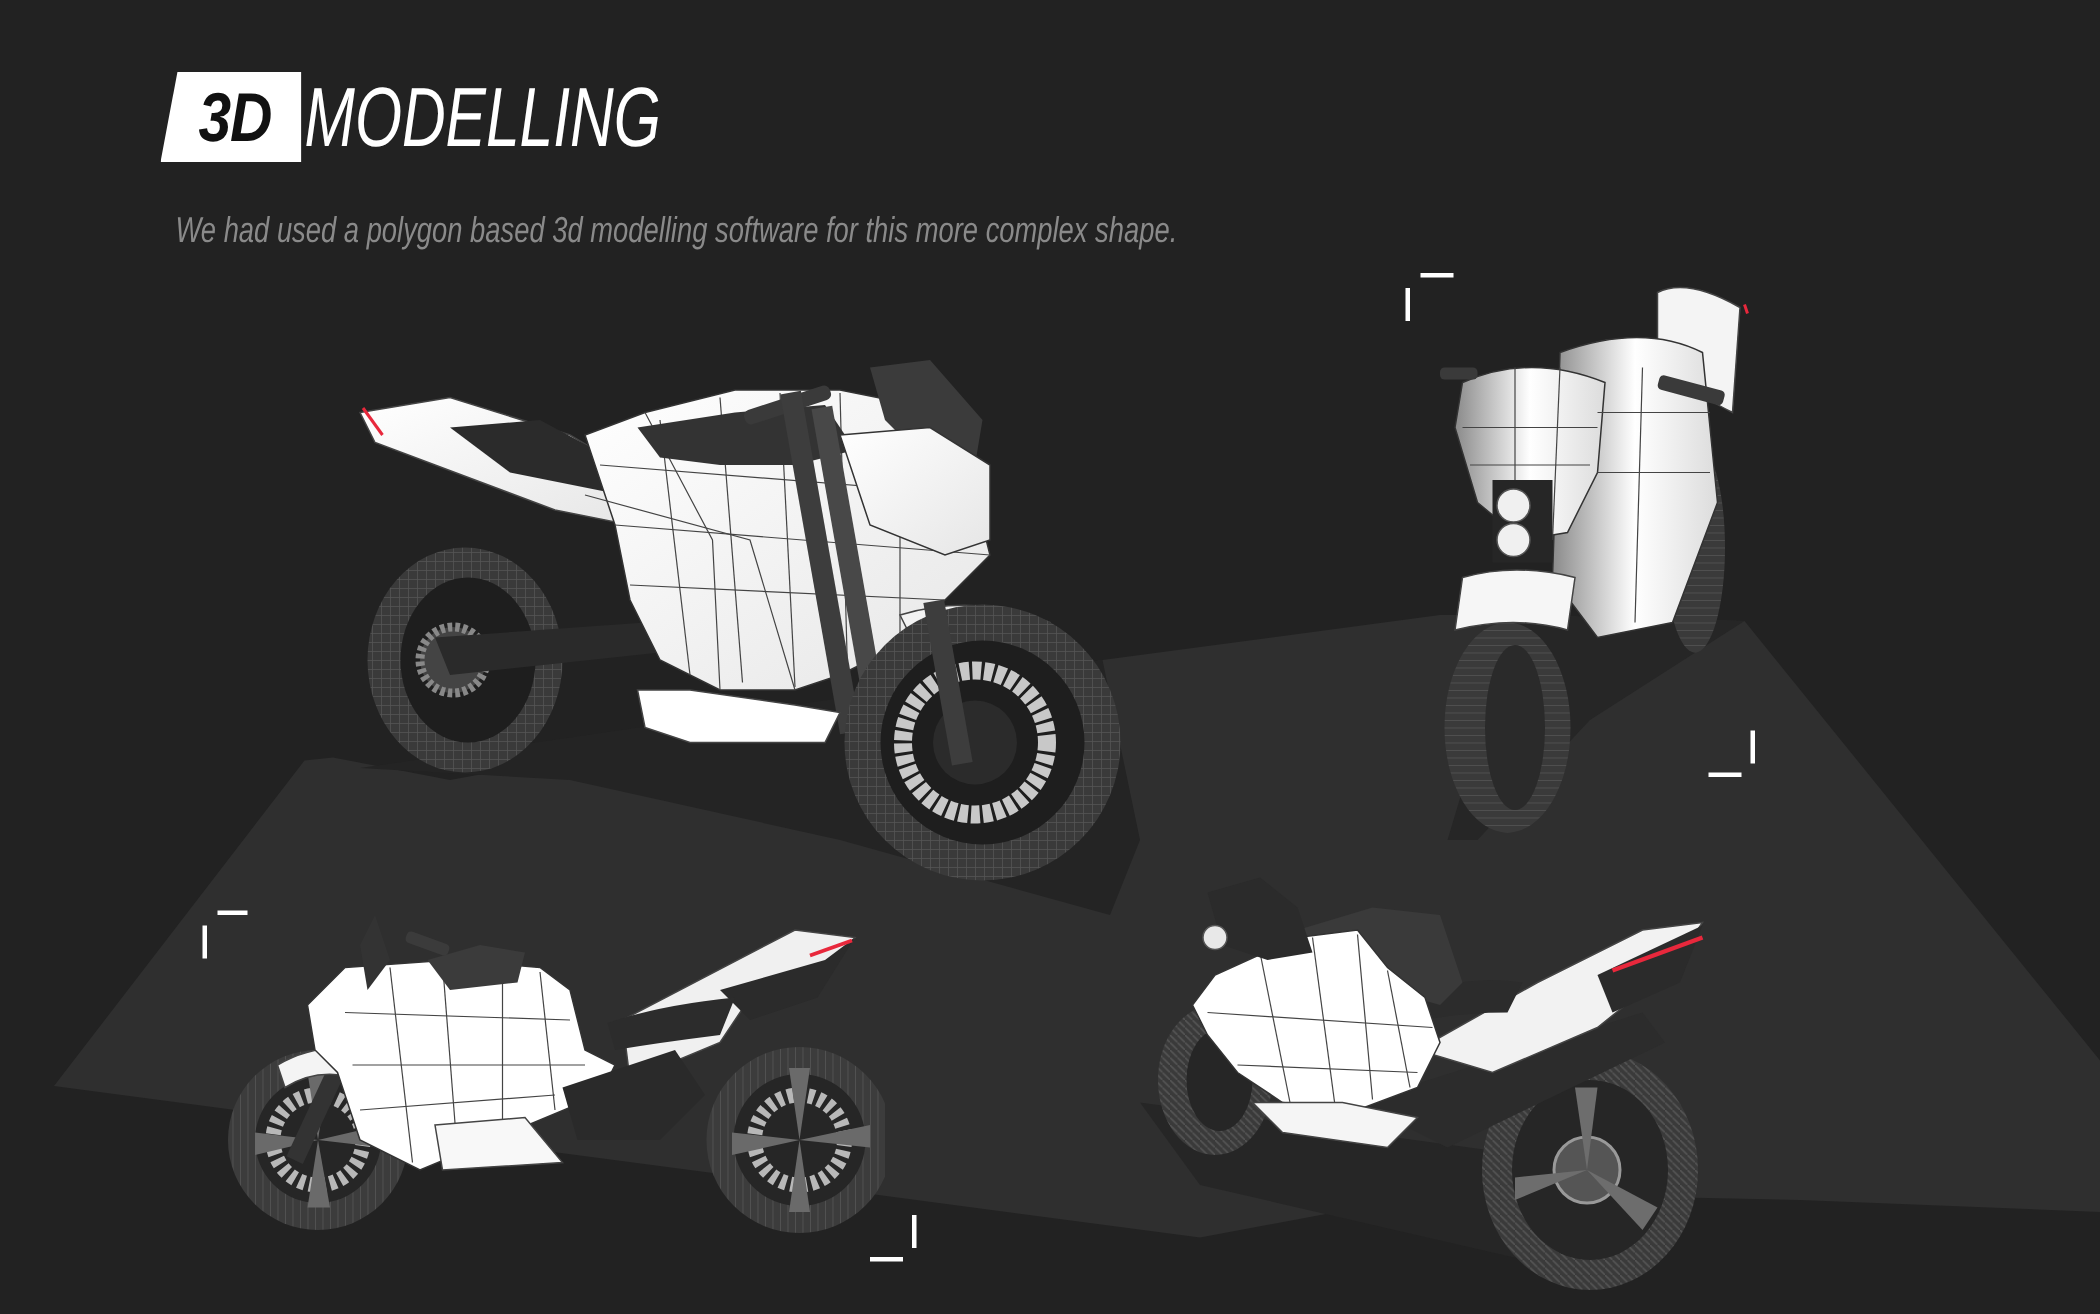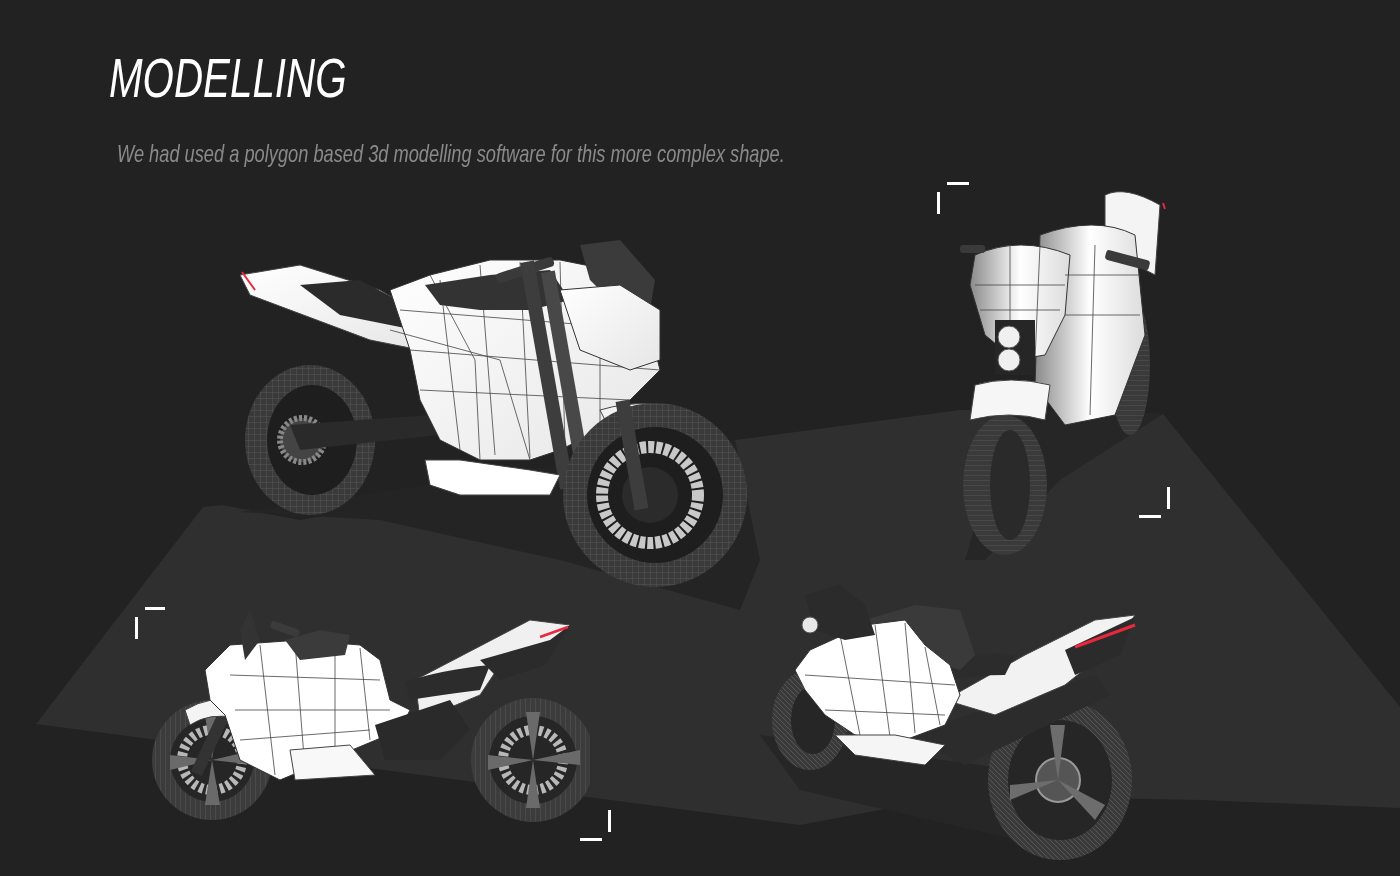--- a/index.html
+++ b/index.html
@@ -52,20 +52,23 @@
   <polygon points="203,507 222,505 300,520 735,440 960,410 1010,410 1163,414 1400,707 1400,808 1200,800 960,795 800,825 36,724" fill="#2f2f2f"></polygon>
 
   <polygon points="240,512 735,440 760,560 740,610 560,560 380,520" fill="#242424"></polygon>
 
   <polygon points="965,560 1010,410 1163,414 1060,480 985,560" fill="#262626"></polygon>
 
   <polygon points="760,735 1090,780 1060,850 800,790" fill="#262626"></polygon>
 </svg>
 
 <div class="title">
+  <div class="title-badge">
+    <span>3D</span>
+  </div>
   <span class="title-word">MODELLING</span>
 </div>
 <div class="subtitle">We had used a polygon based 3d modelling software for this more complex shape.</div>
 
 <div>
   <div class="corner" style="left:947px;top:182px;width:22px;height:3px;"></div>
   <div class="corner" style="left:937px;top:192px;width:3px;height:22px;"></div>
 </div>
 <div>
   <div class="corner" style="left:1139px;top:515px;width:22px;height:3px;"></div>

